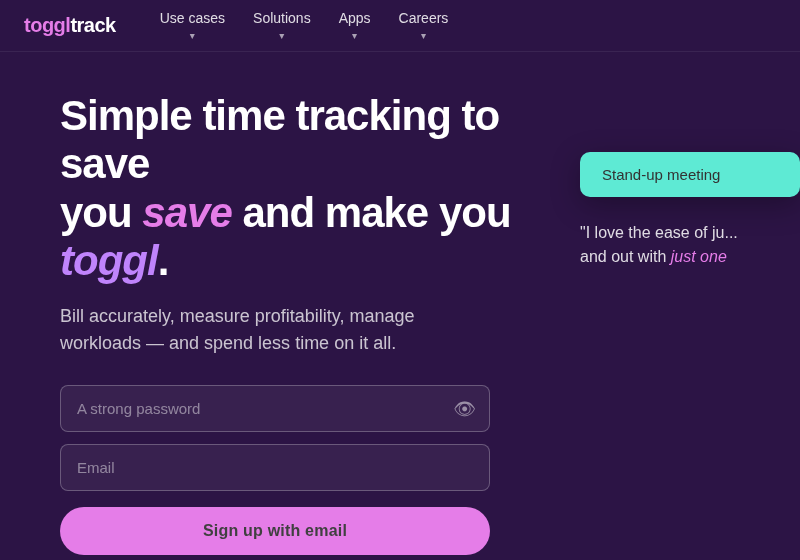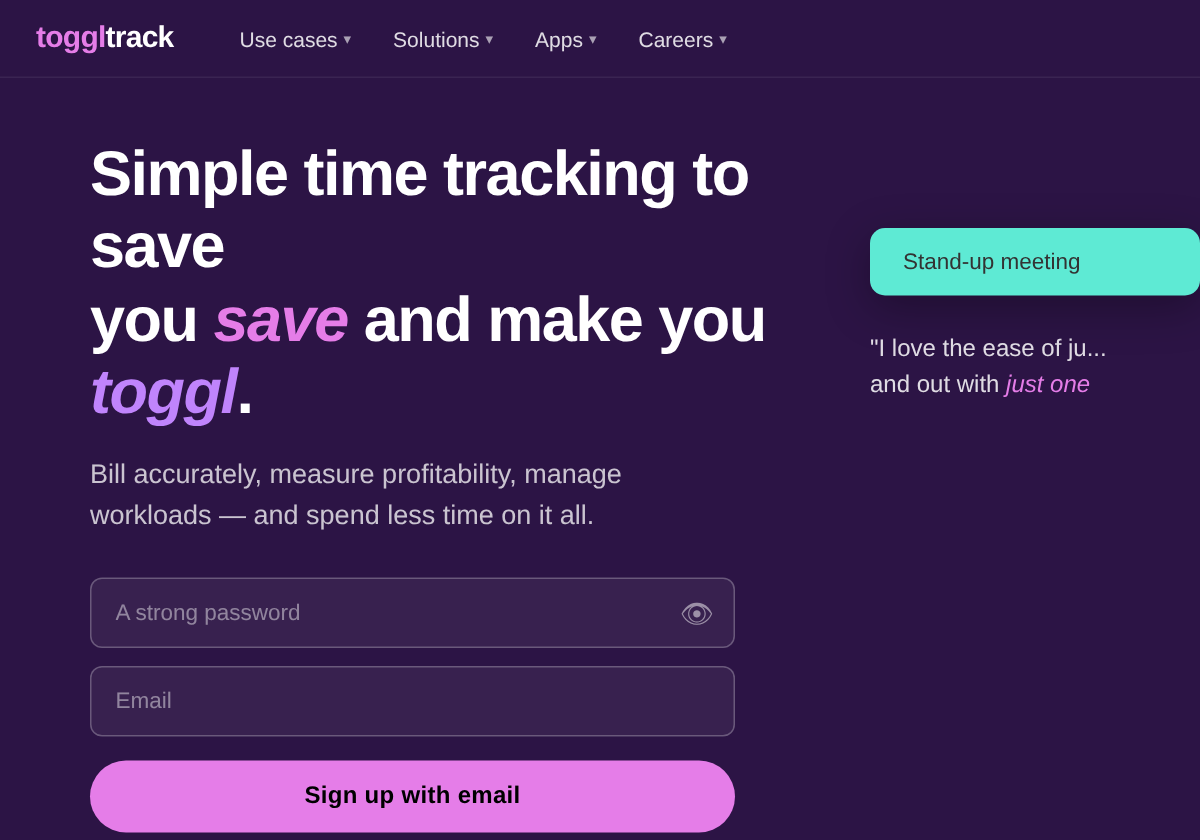--- a/index.html
+++ b/index.html
@@ -38,20 +38,21 @@
     }
     .nav-item {
       display: flex;
       align-items: center;
       gap: 4px;
       padding: 6px 12px;
       font-size: 14px;
       color: rgba(255,255,255,0.85);
       cursor: pointer;
       border-radius: 6px;
+      flex-direction: column;
     }
     .nav-chevron {
       font-size: 10px;
       color: rgba(255,255,255,0.6);
     }
 
     
     .main {
       display: flex;
       padding: 40px 24px 0 60px;
@@ -119,21 +120,21 @@
       font-size: 18px;
       cursor: pointer;
     }
 
     .btn-signup-email {
       width: 430px;
       padding: 15px;
       background: #e57de8;
       border: none;
       border-radius: 50px;
-      color: #000000;
+      color: #404040;
       font-size: 16px;
       font-weight: 600;
       cursor: pointer;
       margin-top: 4px;
       letter-spacing: 0.2px;
     }
 
     
     .right {
       flex: 1;

